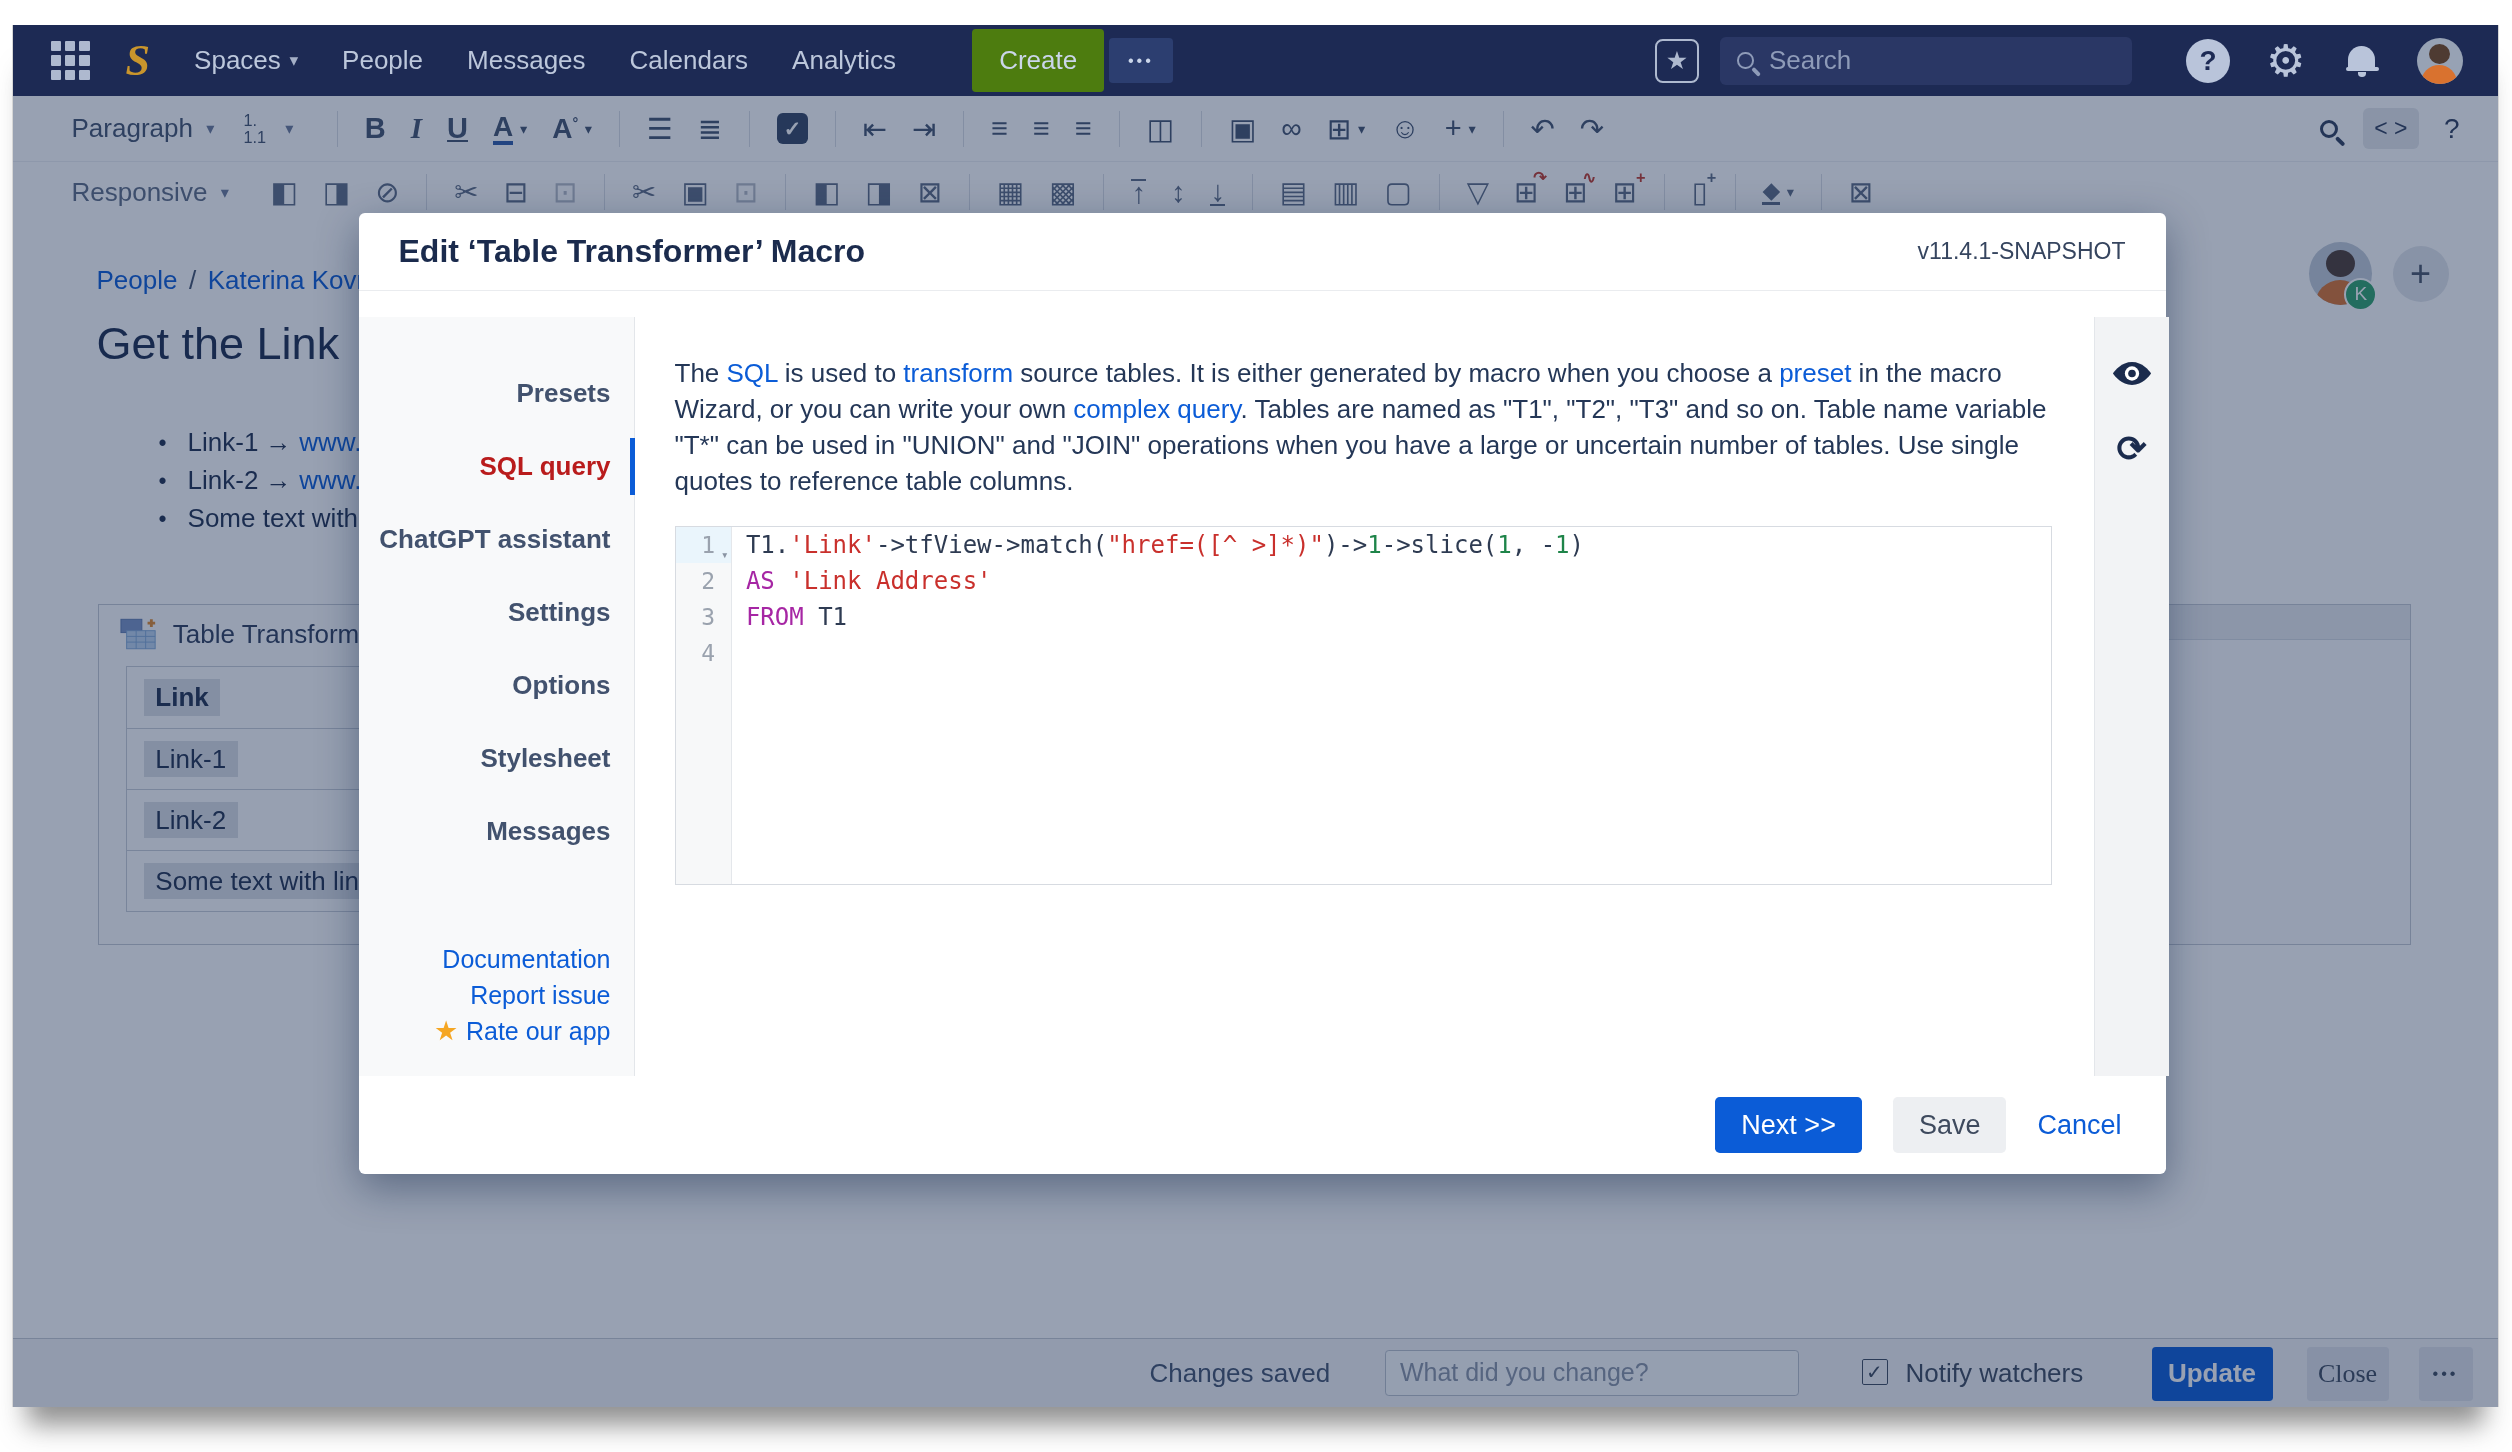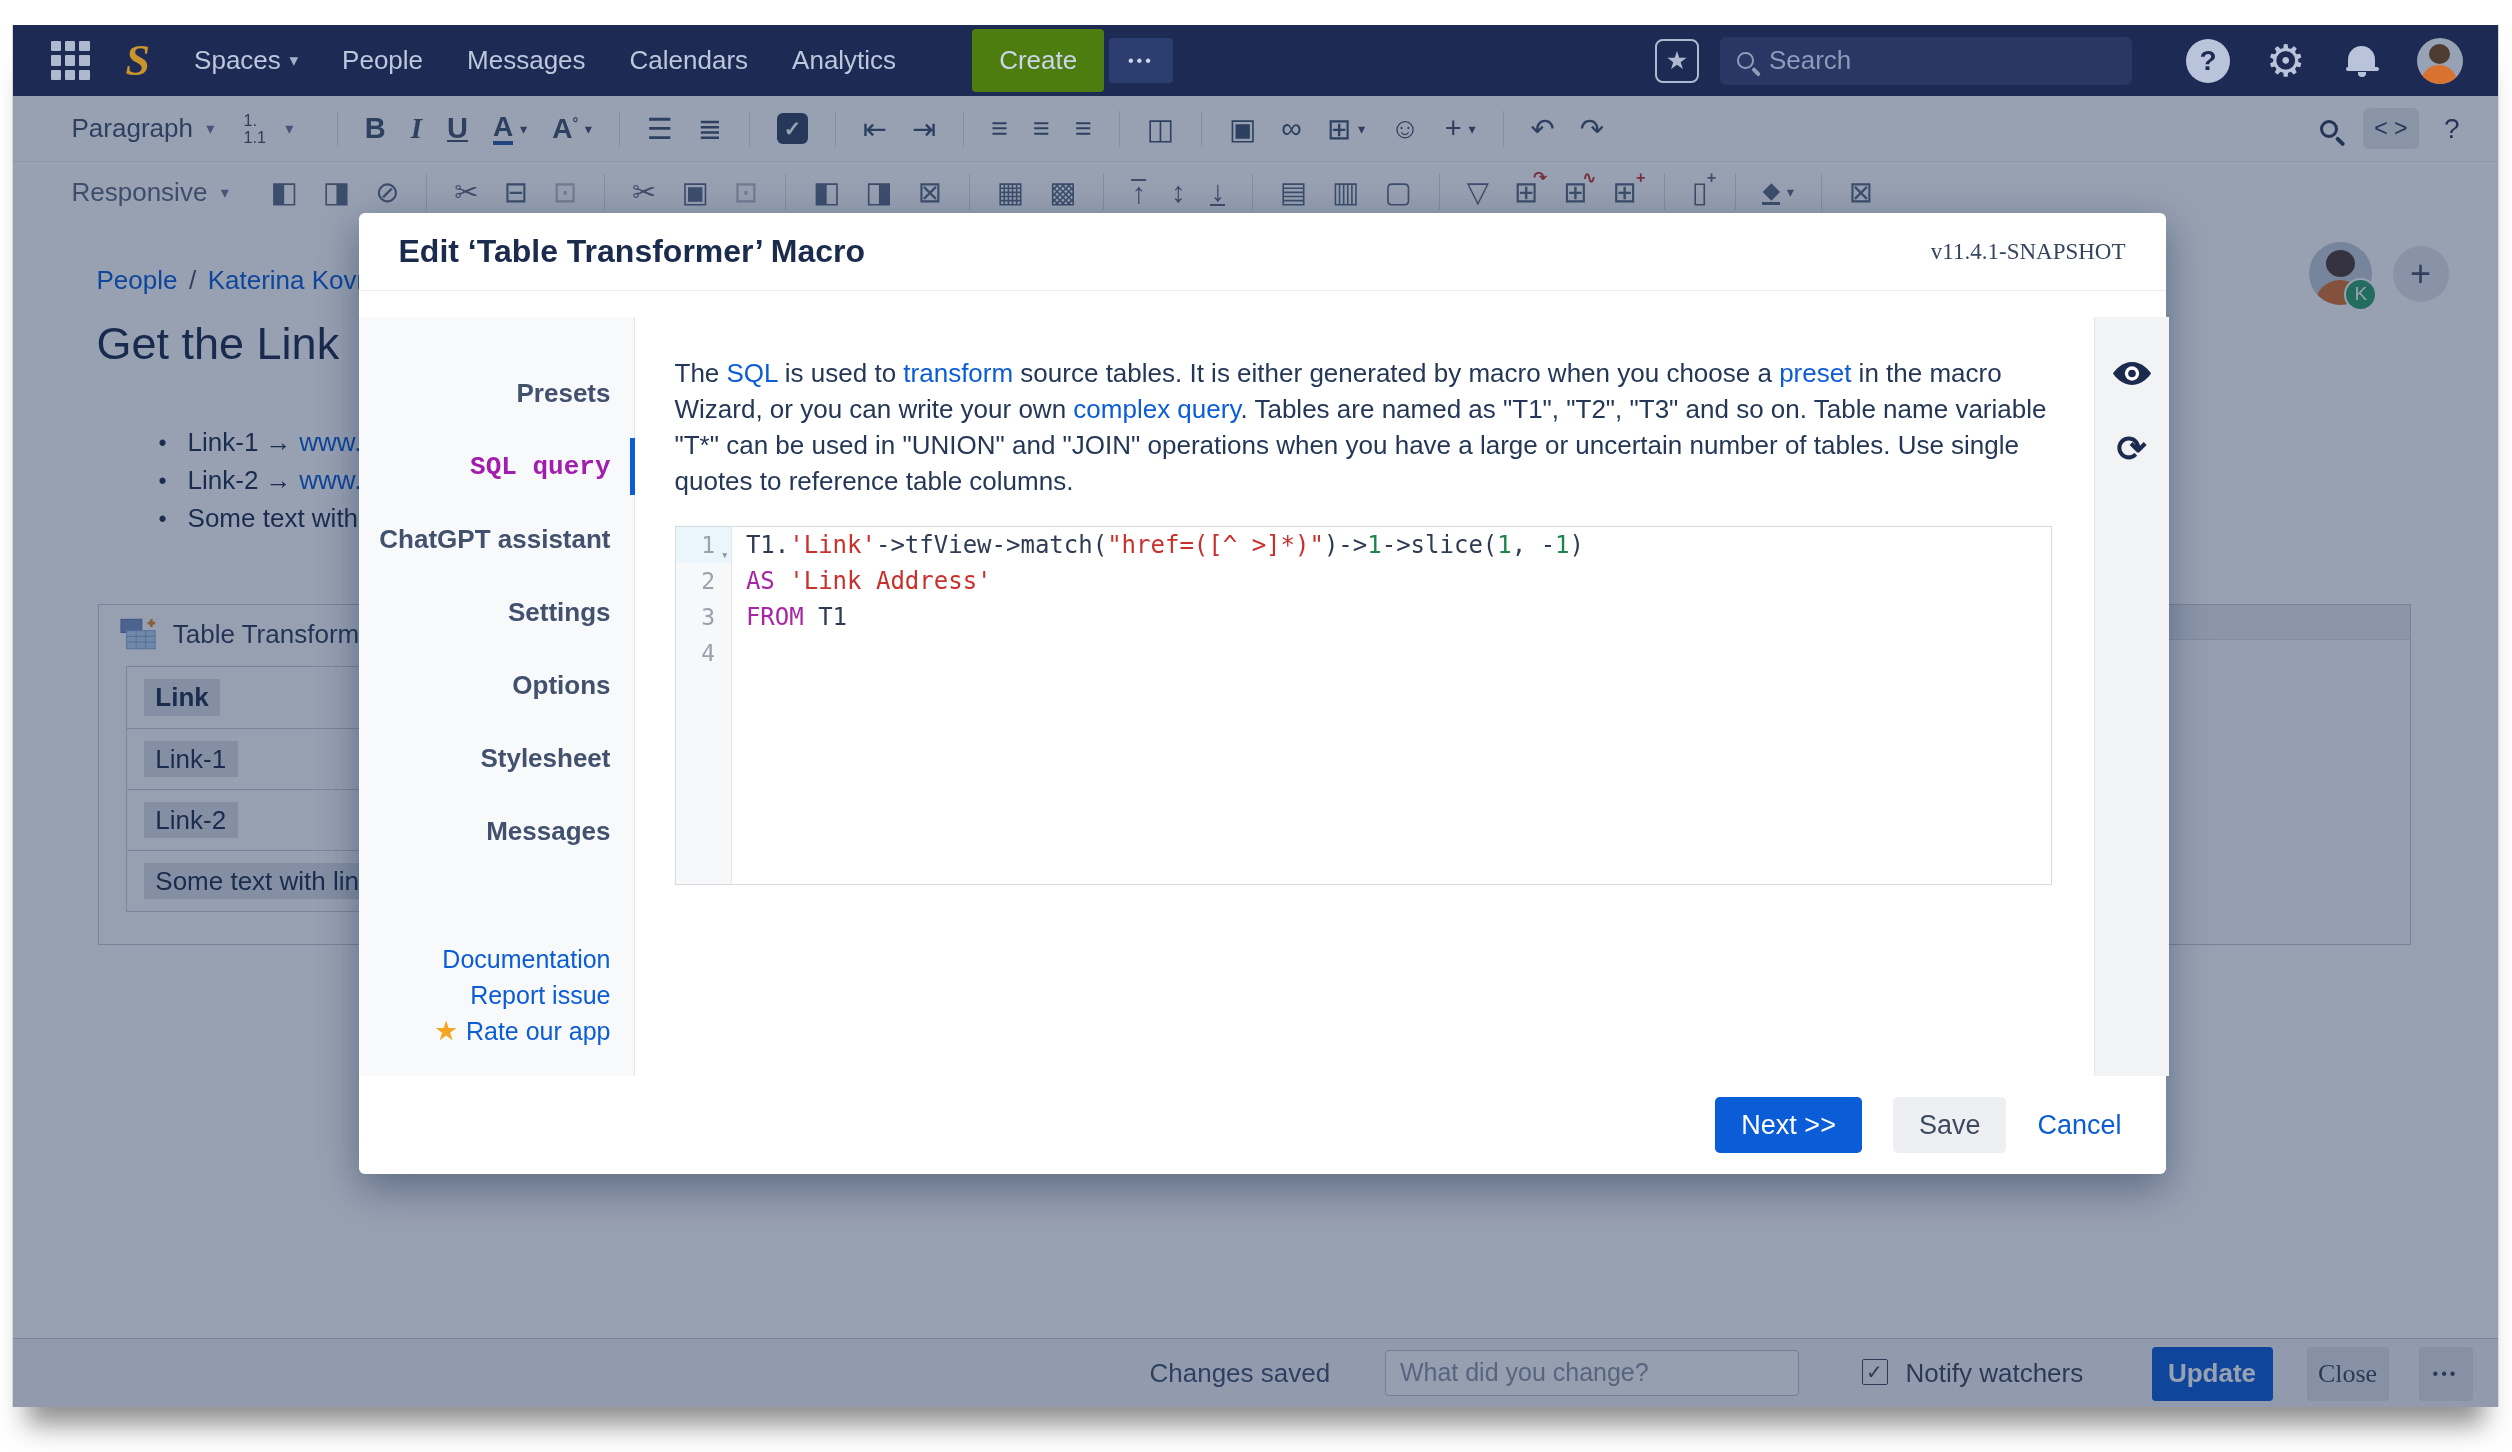--- a/index.html
+++ b/index.html
@@ -137,27 +137,27 @@
   
   .overlay { position: absolute; left: 0; top: 71px; right: 0; bottom: 0;
              background: rgba(20,40,80,0.44); z-index: 40; }
 
   
   .dialog { position: absolute; left: 346px; top: 188px; width: 1807px; height: 961px; background: #fff;
             border-radius: 5.8px; z-index: 60; box-shadow: 0 13.4px 42px rgba(9,30,66,.42); }
   .dlg-head { height: 78px; display: flex; align-items: center; padding: 0 40px;
               border-bottom: 1.9px solid #EAECEF; }
   .dlg-title { font-size: 32px; font-weight: 700; color: #1B2B4D; }
-  .dlg-version { margin-left: auto; font-size: 23px; color: #36455F; font-family: Liberation Serif, serif; }
+  .dlg-version { margin-left: auto; font-size: 23px; color: #36455F; }
   .dlg-body { position: absolute; top: 104px; left: 0; right: 0; bottom: 98px; display: flex; }
   .dlg-side { width: 276px; background: #F8F9FA; border-right: 1.9px solid #E3E6EA; position: relative;
               padding-top: 40px; flex: none; }
   .dlg-tab { height: 73px; display: flex; align-items: center; justify-content: flex-end;
              padding-right: 23px; font-size: 26px; font-weight: 600; color: #42526E; position: relative; }
-  .dlg-tab.active { color: #a21caf; font-family: Liberation Mono, monospace; }
+  .dlg-tab.active { color: #b91c1c; }
   .dlg-tab.active::after { content: ""; position: absolute; right: -1.9px; top: 7.7px; bottom: 7.7px;
                            width: 5.8px; background: #0B5CD7; }
   .dlg-side-links { position: absolute; right: 23px; bottom: 27px; text-align: right; font-size: 25px;
                     line-height: 36px; color: #0B5CD7; }
   .dlg-side-links .row { display: flex; justify-content: flex-end; align-items: center; gap: 7.7px; }
   .dlg-side-links .star { color: #F5A623; font-size: 27px; }
   .dlg-content { flex: 1; padding: 38px 42px 0 40px; position: relative; }
   .dlg-desc { font-size: 26px; line-height: 36px; color: #243757; max-width: 1377px; }
   .dlg-desc .lnk { color: #0B5CD7; }
   .code-editor { margin-top: 27px; width: 1377px; height: 359px; border: 1px solid #D7DBE1;

